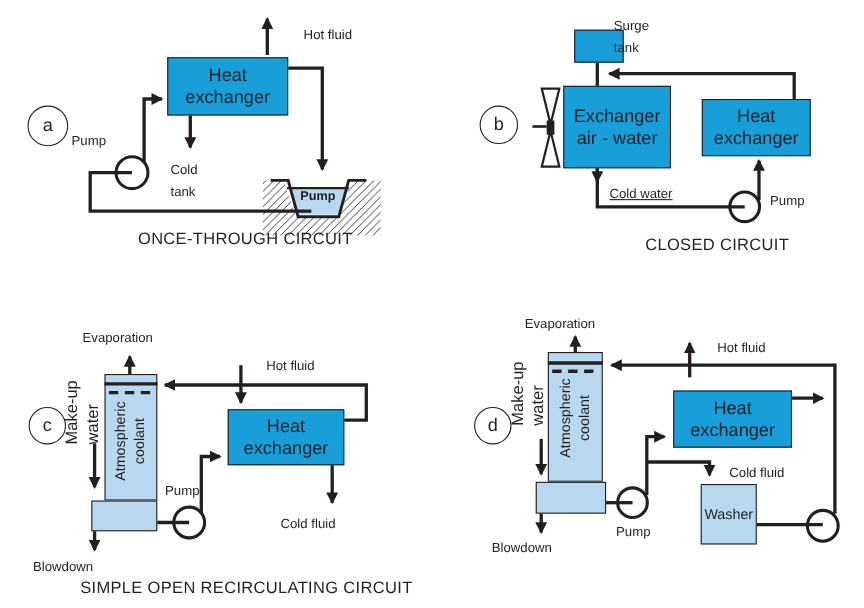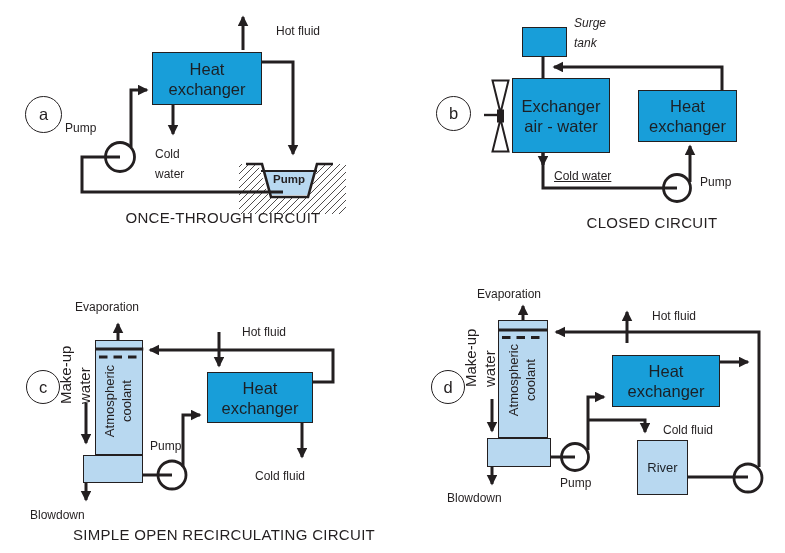--- a/index.html
+++ b/index.html
@@ -48,21 +48,21 @@
 exchanger</span>
   </div>
 
   <div class="box box-light" style="left:498px;top:320px;width:50px;height:118px;"></div>
   <div class="box box-light" style="left:487px;top:438px;width:64px;height:29px;"></div>
   <div class="box box-blue" style="left:612px;top:355px;width:108px;height:52px;">
     <span>Heat
 exchanger</span>
   </div>
   <div class="box box-light" style="left:637px;top:440px;width:51px;height:55px;">
-    <span class="small">River</span>
+    <span class="small">Washer</span>
   </div>
 
   <svg width="785" height="553" viewBox="0 0 785 553">
     <defs>
       <marker id="arr" viewBox="0 0 4 4" markerWidth="4" markerHeight="4" refX="3.1" refY="1.8" orient="auto" markerUnits="strokeWidth">
         <path d="M0,0 L3.6,1.8 L0,3.6 Z" fill="#231f20"></path>
       </marker>
       <pattern id="hatch" width="7" height="7" patternUnits="userSpaceOnUse">
         <path d="M-1,1 l2,-2 M0,7 l7,-7 M6,8 l2,-2" stroke="#231f20" stroke-width="0.8" fill="none"></path>
       </pattern>
@@ -135,25 +135,25 @@
   <div class="circ-letter" style="left:26px;top:370px;width:34px;height:34px;">
     <span>c</span>
   </div>
   <div class="circ-letter" style="left:431px;top:370px;width:34px;height:34px;">
     <span>d</span>
   </div>
 
   <div class="lbl" style="left:276px;top:21px;">Hot fluid</div>
   <div class="lbl" style="left:65px;top:118px;">Pump</div>
   <div class="lbl" style="left:155px;top:144px;">Cold
-water</div>
+tank</div>
   <div class="river-lbl" style="left:269px;top:173px;width:40px;">Pump</div>
   <div class="title" style="left:58px;top:209px;width:300px;">ONCE-THROUGH CIRCUIT</div>
 
-  <div class="lbl" style="left:574px;top:13px;font-style:italic;">Surge
+  <div class="lbl" style="left:558px;top:13px;">Surge
 tank</div>
   <div class="lbl" style="left:554px;top:166px;text-decoration:underline;">Cold water</div>
   <div class="lbl" style="left:700px;top:172px;">Pump</div>
   <div class="title" style="left:487px;top:214px;width:300px;">CLOSED CIRCUIT</div>
 
   <div class="lbl" style="left:75px;top:297px;">Evaporation</div>
   <div class="rot makeup" style="left:36px;top:344px;">Make-up
 water</div>
   <div class="rot coolant" style="left:69px;top:384px;">Atmospheric
 coolant</div>

